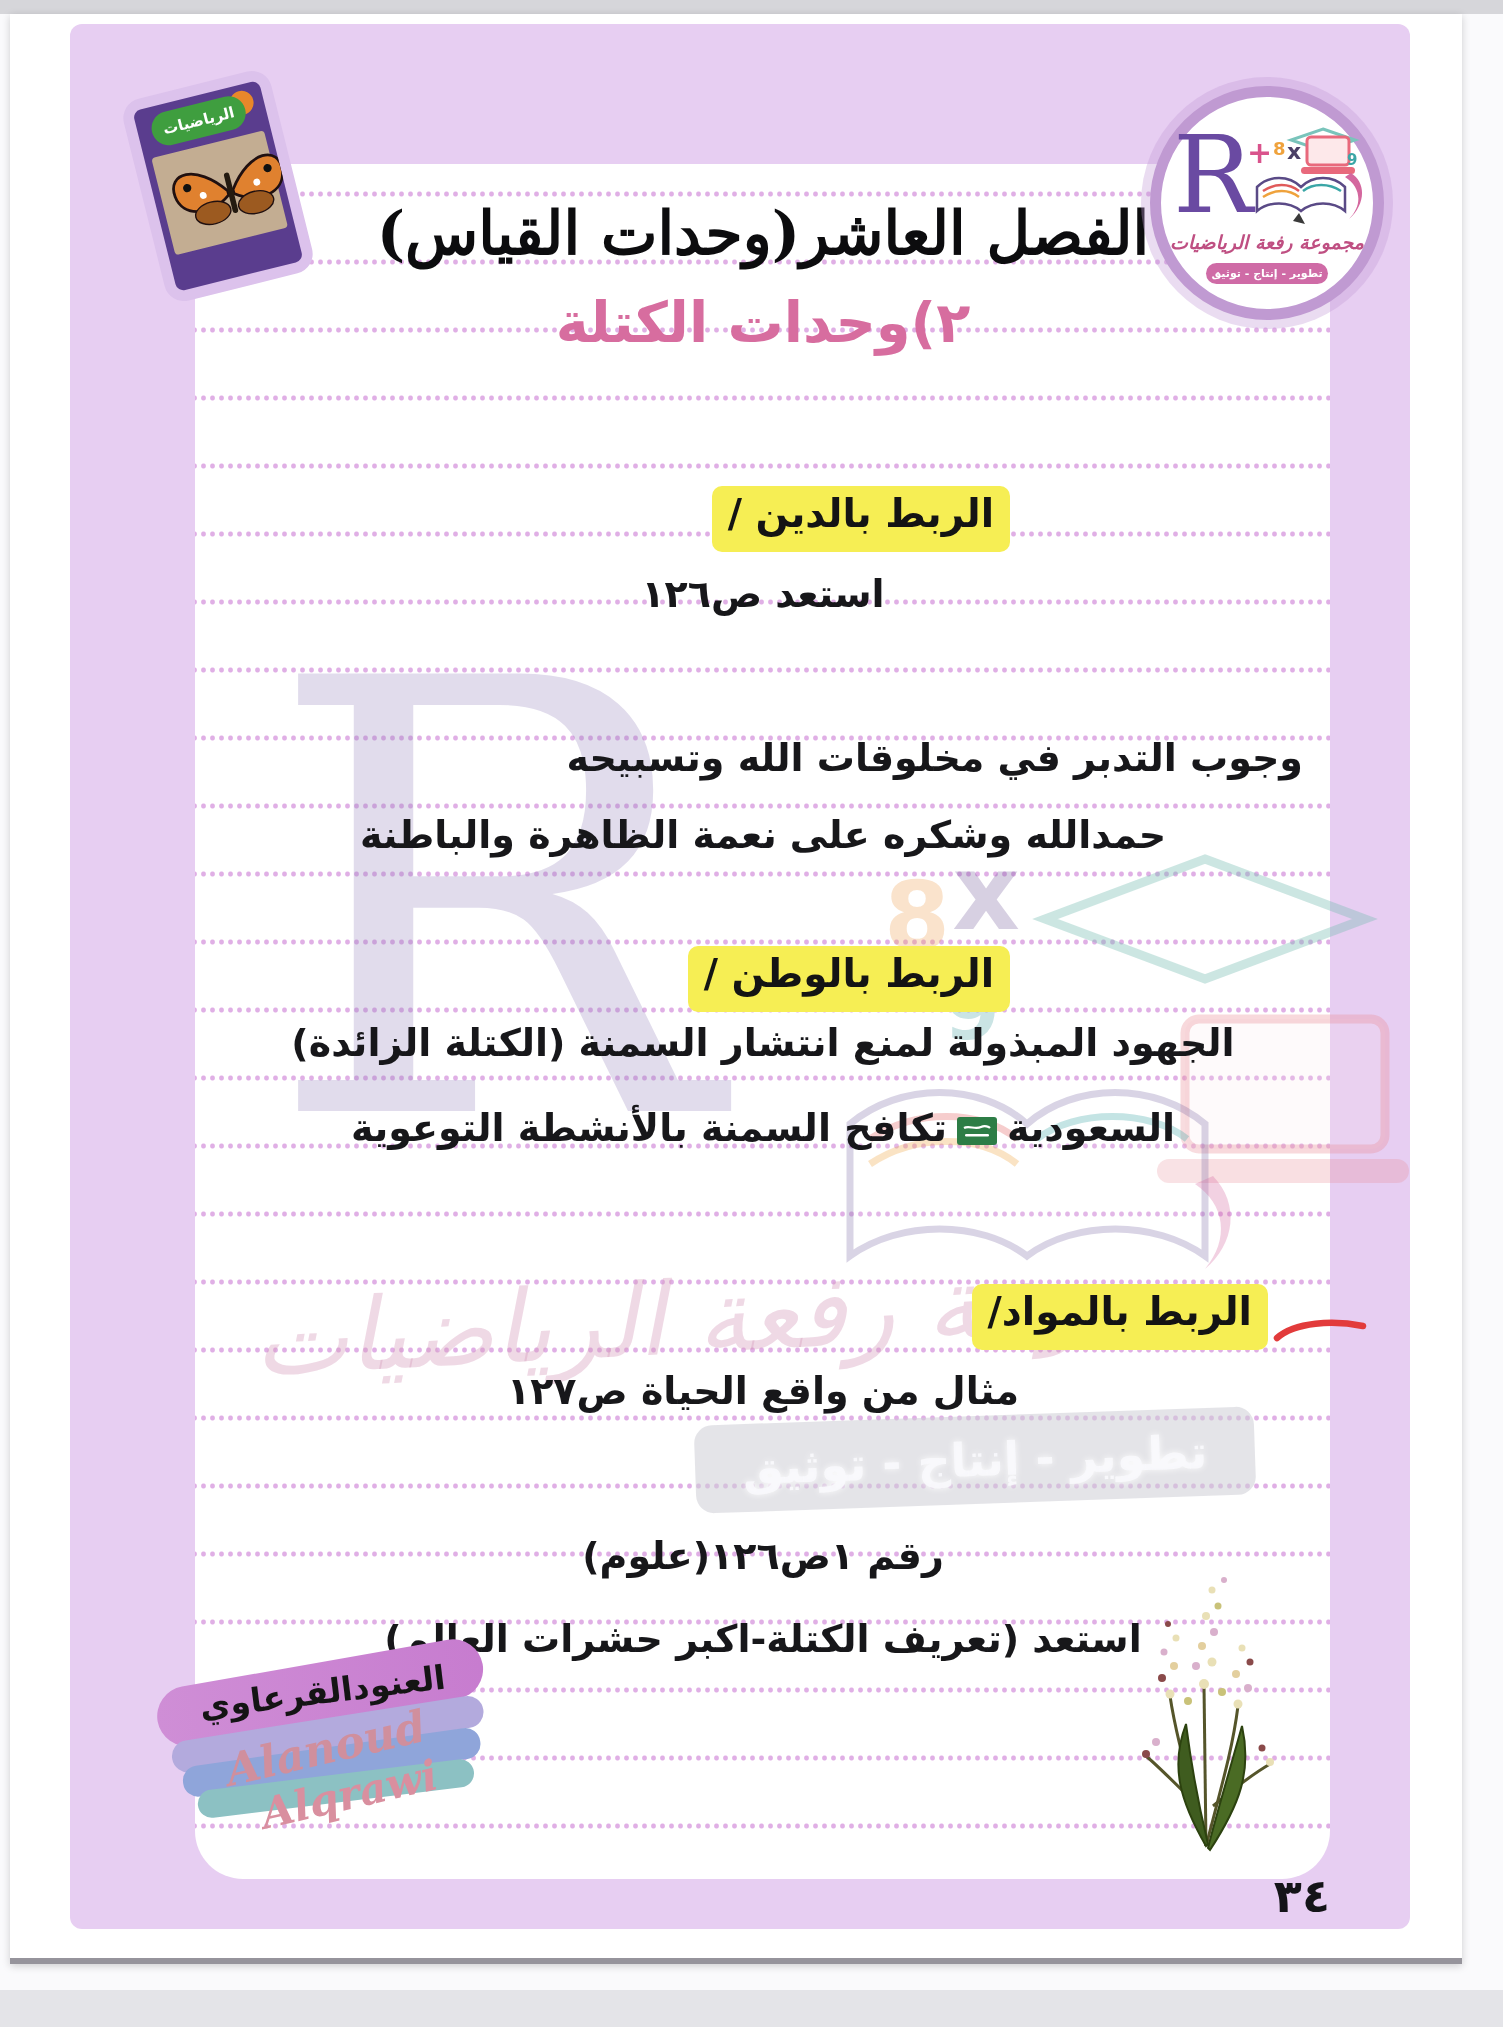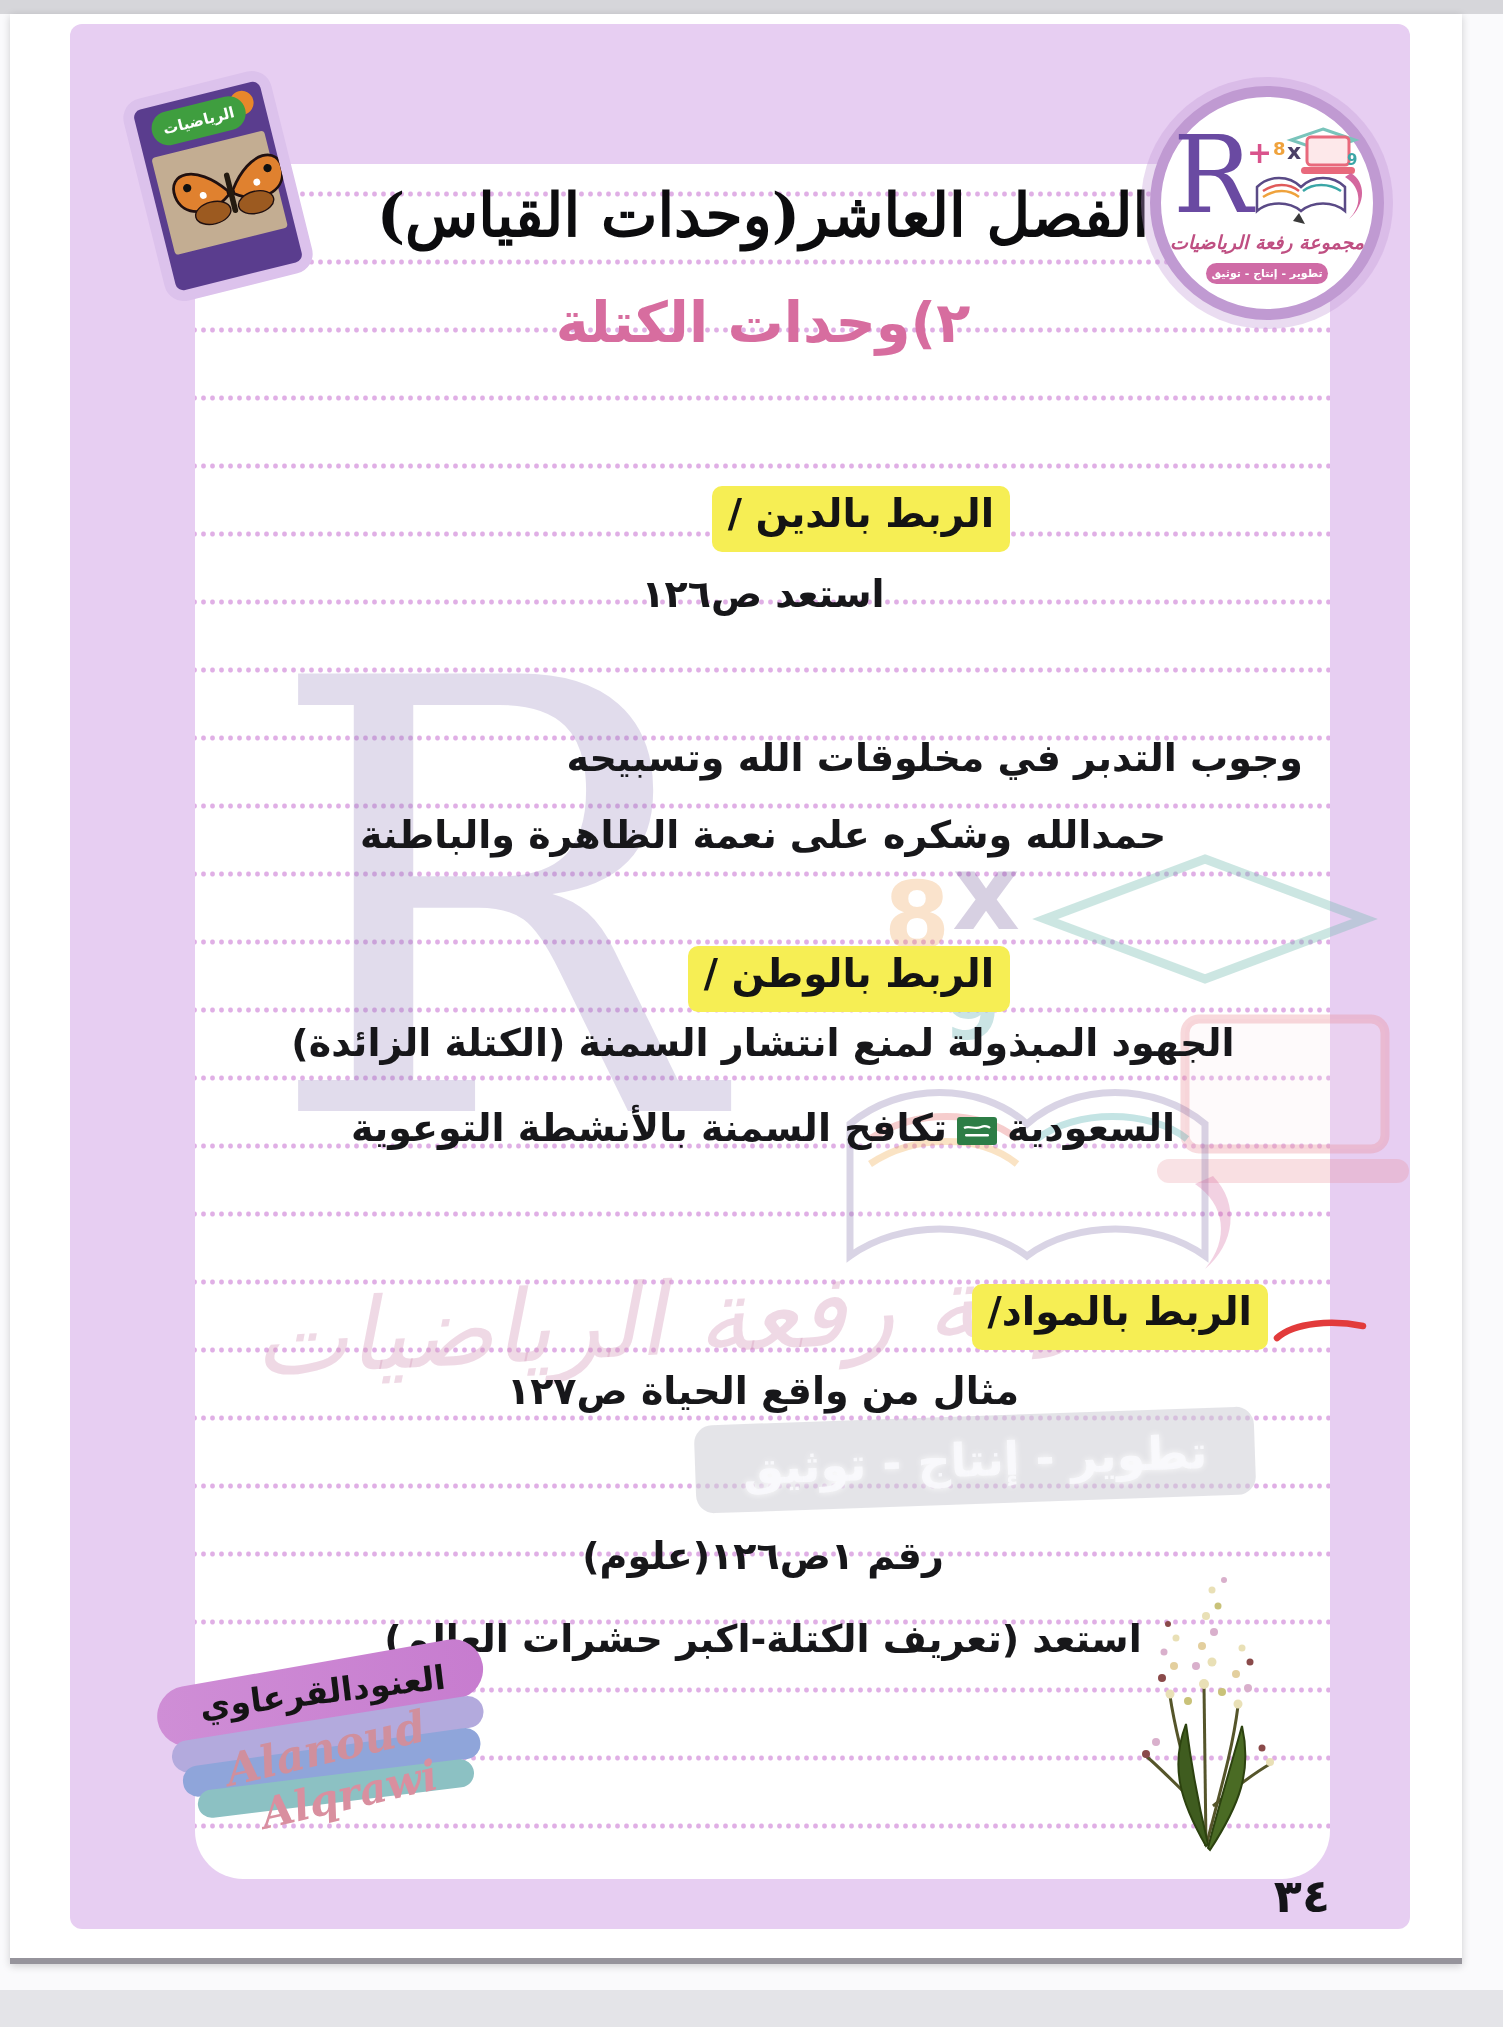--- a/index.html
+++ b/index.html
@@ -10,21 +10,21 @@
   .photo{position:absolute;left:10px;top:14px;width:1452px;height:1944px;background:#fff;
          border-bottom:6px solid #96949c;box-shadow:0 2px 8px rgba(0,0,0,.18);}
   .page{position:absolute;left:60px;top:10px;width:1340px;height:1905px;background:#e7cef2;border-radius:12px;}
   .card{position:absolute;left:125px;top:140px;width:1135px;height:1715px;border-radius:48px;
         background-color:#ffffff;direction:rtl;
         background-image:radial-gradient(circle,rgba(203,122,212,.60) 1.8px,rgba(203,122,212,.25) 2.6px,transparent 3px);
         background-size:9px 68px;background-position:4px 64px;}
   
   .t{position:absolute;left:28px;width:1080px;text-align:center;color:#17171a;
      font-weight:bold;font-size:38px;z-index:3;}
-  .title{top:16px;font-size:60px;color:#0c0c0e;font-family:"DejaVu Serif",serif;letter-spacing:-2px;}
+  .title{top:34px;font-size:60px;color:#0c0c0e;font-family:"DejaVu Serif",serif;letter-spacing:-2px;}
   .pink{top:126px;font-size:56px;color:#d76d9f;}
   .h{position:absolute;z-index:3;font-size:39px;font-weight:bold;color:#141414;}
   .h span{background:#f6ee54;padding:5px 16px 16px 16px;border-radius:10px;display:inline-block;}
   
   .wm{position:absolute;z-index:1;pointer-events:none;}
   .wm-R{left:70px;top:440px;font-family:"DejaVu Serif",serif;font-size:600px;line-height:1;
         color:rgba(148,128,188,.28);}
   .wm-callig{right:30px;top:1092px;width:1080px;text-align:center;font-size:100px;font-style:italic;
         color:rgba(214,156,186,.38);transform:rotate(-3deg);}
   .wm-pill{left:500px;top:1252px;width:560px;height:88px;background:rgba(205,205,214,.55);

